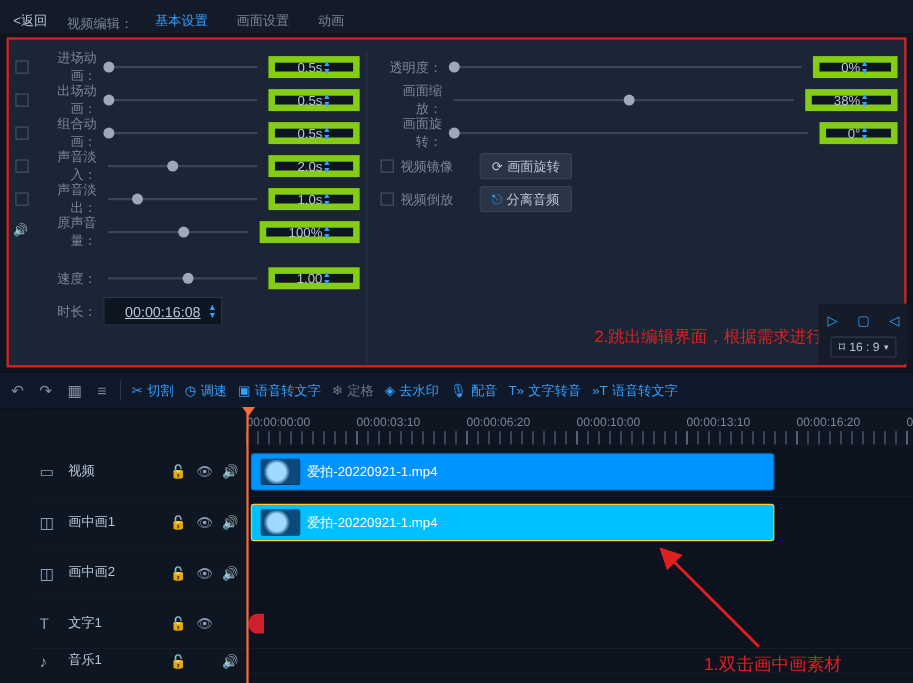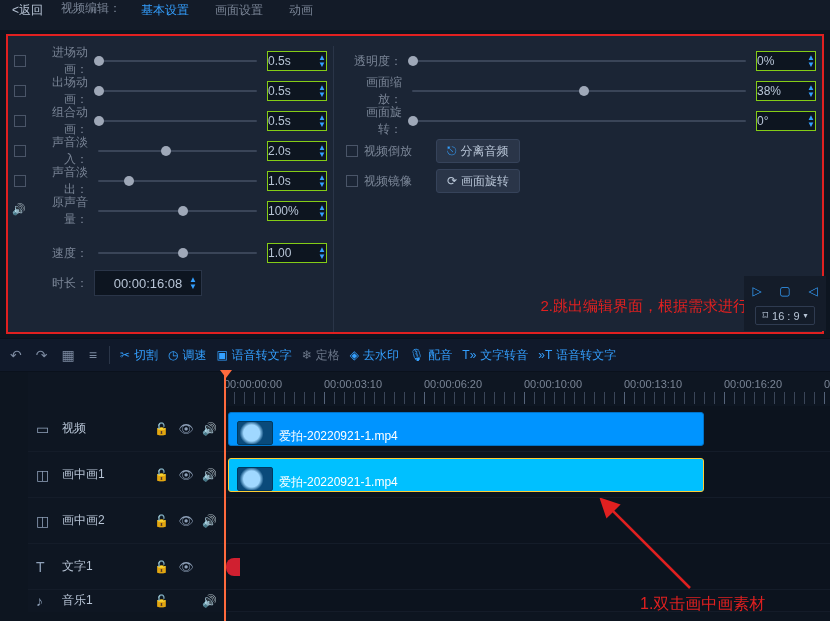--- a/index.html
+++ b/index.html
@@ -21,21 +21,21 @@
   html, body { margin: 0; padding: 0; }
   body {
     width: 830px; height: 621px;
     background: var(--bg0); color: var(--text);
     font-size: 12px; overflow: hidden;
     position: relative;
   }
 
   
   .topnav {
-    height: 30px; display: flex; align-items: flex-start;
+    height: 30px; display: flex; align-items: flex-end;
     padding: 0 8px; gap: 14px; background: #131b28;
   }
   .back-btn {
     color: var(--text); background: none; border: none;
     font-size: 12px; cursor: pointer; padding: 2px 4px;
   }
   .topnav .label { color: var(--text-dim); }
   .tab { color: var(--text-dim); padding: 2px 6px; }
   .tab.active { color: var(--accent); font-family: Liberation Mono, monospace; }
 
@@ -68,32 +68,33 @@
   .slider-track {
     position: absolute; left: 4px; right: 4px; top: 6px; height: 2px;
     background: var(--track); border-radius: 2px;
   }
   .slider-thumb {
     position: absolute; top: 2px; width: 10px; height: 10px;
     background: var(--thumb); border-radius: 50%;
   }
   .val-box {
     flex: 0 0 60px; height: 20px;
-    background: var(--bg0); border: 1px solid #84cc16;
-    display: flex; align-items: center; padding: 0 0;
+    background: var(--bg0); border: 6px solid #84cc16;
+    display: flex; align-items: center; padding: 0 20px;
     color: var(--text); justify-content: space-between;
   }
   .val-box .spin { display:flex; flex-direction:column; line-height:5px; font-size:8px; gap:2px; color: var(--accent); }
 
   .duration-box {
     width: 108px; height: 26px;
     background: var(--bg0); border: 1px solid #2a3548;
     display: flex; align-items: center; justify-content: center;
     font-size: 13px; color: var(--text);
     position: relative;
+    text-decoration: underline;
   }
   .duration-box .spin { position: absolute; right: 4px; display:flex; flex-direction:column; line-height:5px; font-size:8px; gap:2px; color: var(--accent);}
 
   .reset-btn {
     width: 58px; height: 26px; background: #2a3548; color: var(--text);
     border: none; border-radius: 2px; cursor: pointer; font-size: 12px;
   }
   .chip-btn {
     height: 24px; padding: 0 10px; background: #2a3548; color: var(--text);
     border: 1px solid #36435a; border-radius: 3px; cursor: pointer;
@@ -154,21 +155,21 @@
     flex: 0 0 196px; height:100%; display:flex; align-items:center;
     padding: 0 6px 0 8px; gap:8px; background:#0e1622;
   }
   .track-header .ticon { width:18px; color:#8ea0b8; font-size:14px; }
   .track-header .tname { flex:1; color: var(--text); }
   .track-header .micon { width:16px; color:#8ea0b8; font-size:12px; text-align:center;}
   .track-body { flex:1; position:relative; height:100%; background: #0c131e; }
 
   .clip {
     position:absolute; top:6px; height:34px; border-radius:3px;
-    display:flex; align-items:flex-end; padding:0 8px; gap:6px;
+    display:flex; align-items:center; padding:16px 8px; gap:6px;
     color:#fff; font-size:12px;
   }
   .clip.blue { background: var(--clip-blue); border:1px solid #0073c9;}
   .clip.cyan { background: var(--clip-cyan); border:1px solid #ffcc33;}
   .clip .thumb-img {
     width:36px;height:24px; background: radial-gradient(circle at 40% 50%, #a0d8ff 0 8px, #0a4a7a 12px 100%);
     border:1px solid #003a60; border-radius:2px;
   }
 
   .arrow {
@@ -361,36 +362,36 @@
             <span>▲</span>
             <span>▼</span>
           </span>
       </div>
     </div>
 
 
     <div class="param-row">
       <span class="chk-inline">
         <span class="chk"></span>
+          <span>视频镜像</span>
+      </span>
+      <button class="chip-btn">
+        <span>⟳</span>
+          <span>画面旋转</span>
+      </button>
+    </div>
+
+    <div class="param-row">
+      <span class="chk-inline">
+        <span class="chk"></span>
           <span>视频倒放</span>
       </span>
       <button class="chip-btn">
         <span style="color:#34a0ff">⎋</span>
           <span>分离音频</span>
-      </button>
-    </div>
-
-    <div class="param-row">
-      <span class="chk-inline">
-        <span class="chk"></span>
-          <span>视频镜像</span>
-      </span>
-      <button class="chip-btn">
-        <span>⟳</span>
-          <span>画面旋转</span>
       </button>
     </div>
 
     <div class="ann-text" style="right:8px; bottom:16px;">2.跳出编辑界面，根据需求进行设置即可</div>
   </div>
 </div>
 
 <div class="player-col">
   <div class="pctrl-row">
     <span class="pctrl">▷</span>

